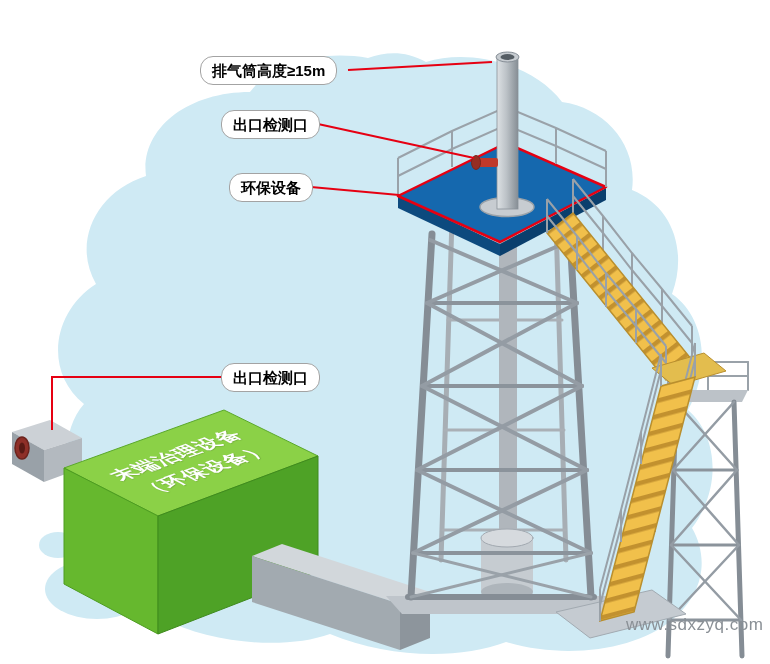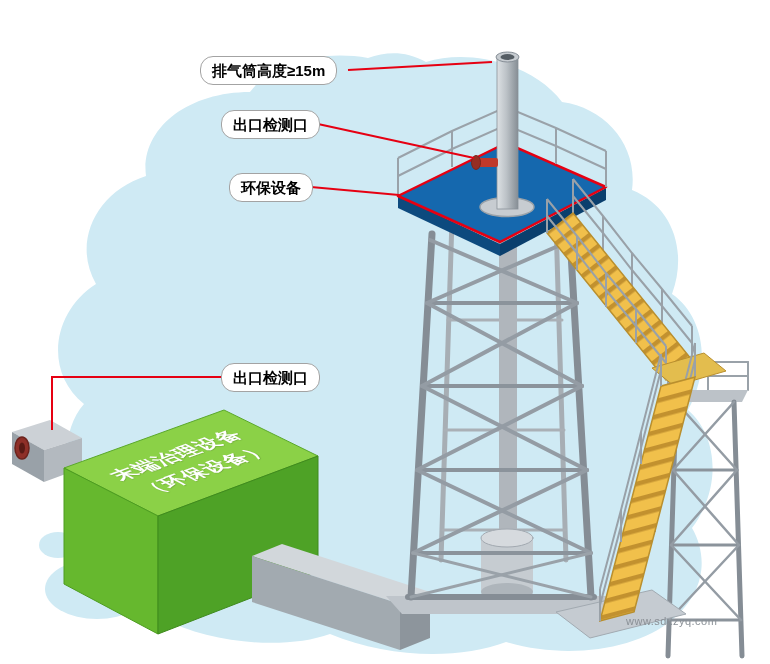--- a/index.html
+++ b/index.html
@@ -26,21 +26,21 @@
     position:absolute;left:92px;top:473px;width:150px;
     transform:matrix(0.94,-0.34,0.88,0.47,0,0);
     transform-origin:0 0;
     color:#ffffff;font-weight:bold;font-size:21px;line-height:32px;
     text-align:center;letter-spacing:1px;
     text-shadow:0 1px 1px rgba(0,0,0,0.18);
     z-index:4;
   }
   .watermark{
     position:absolute;left:626px;top:615px;
-    color:#8a9096;font-size:11px;letter-spacing:0.5px;
+    color:#8a9096;font-size:17px;letter-spacing:0.5px;
     z-index:5;
   }
 </style>
 </head>
 <body>
 
 <div class="stage">
 
 <svg width="770" height="664" viewBox="0 0 770 664">
   <defs>

